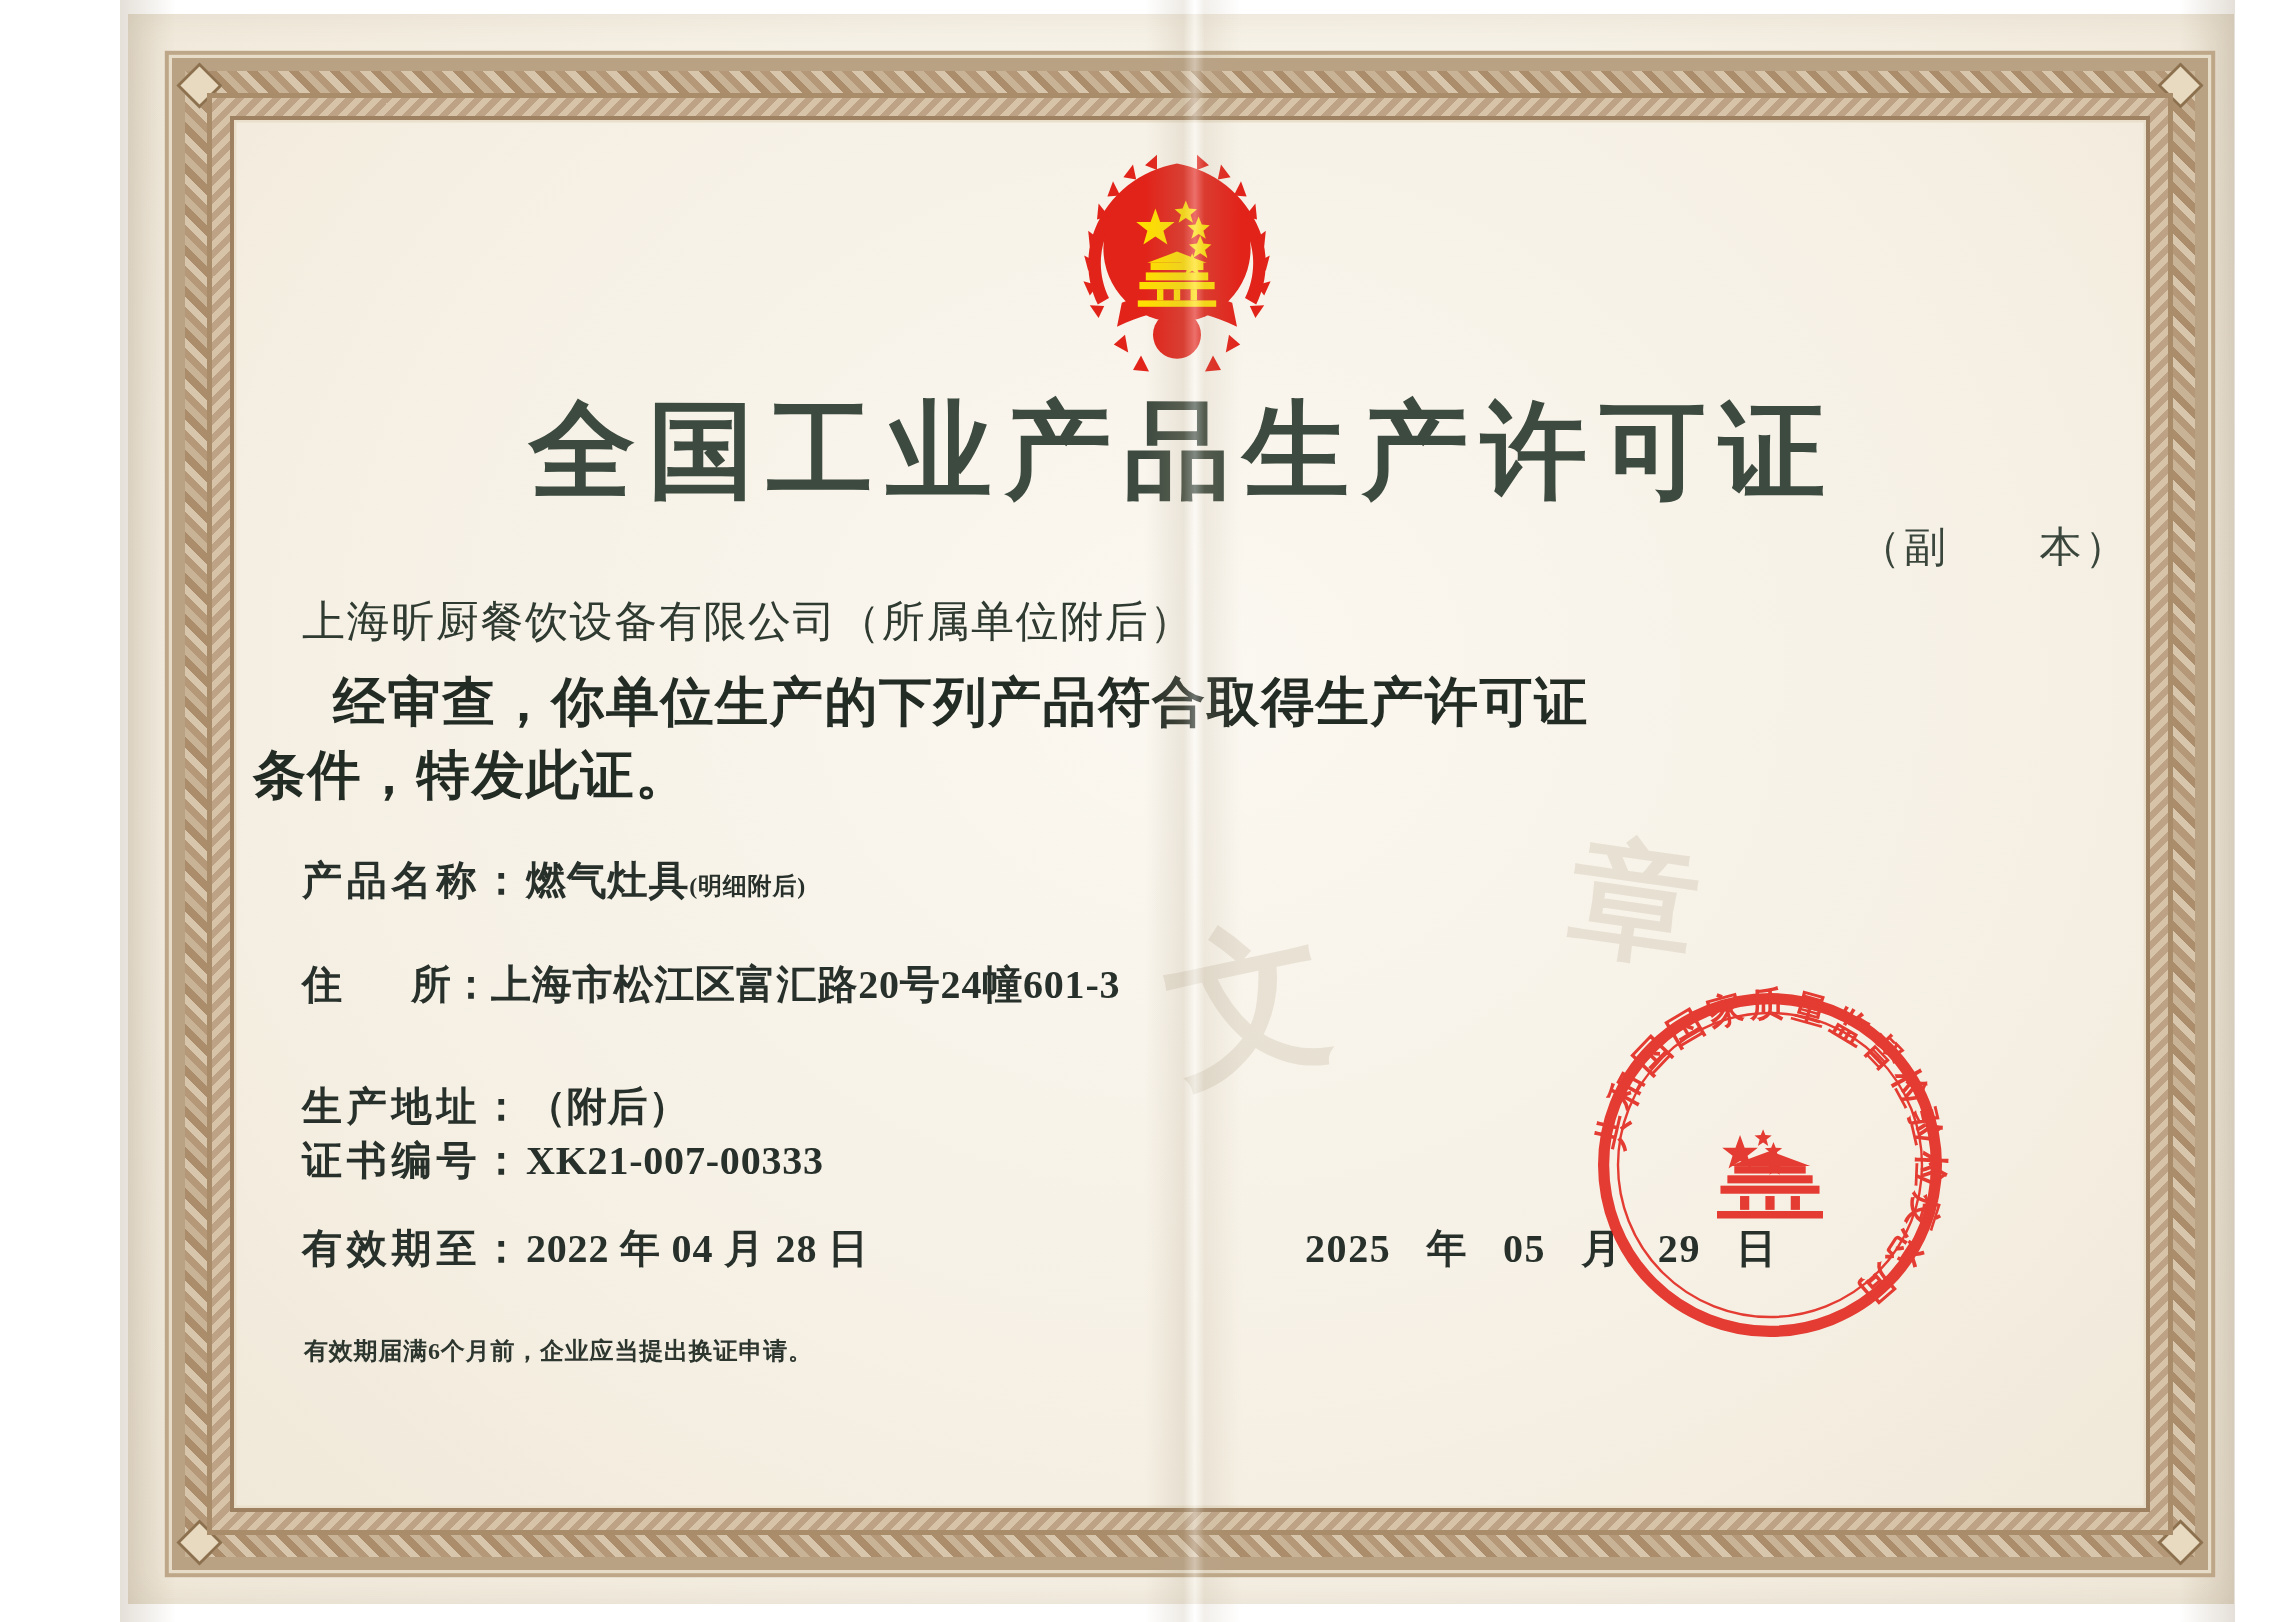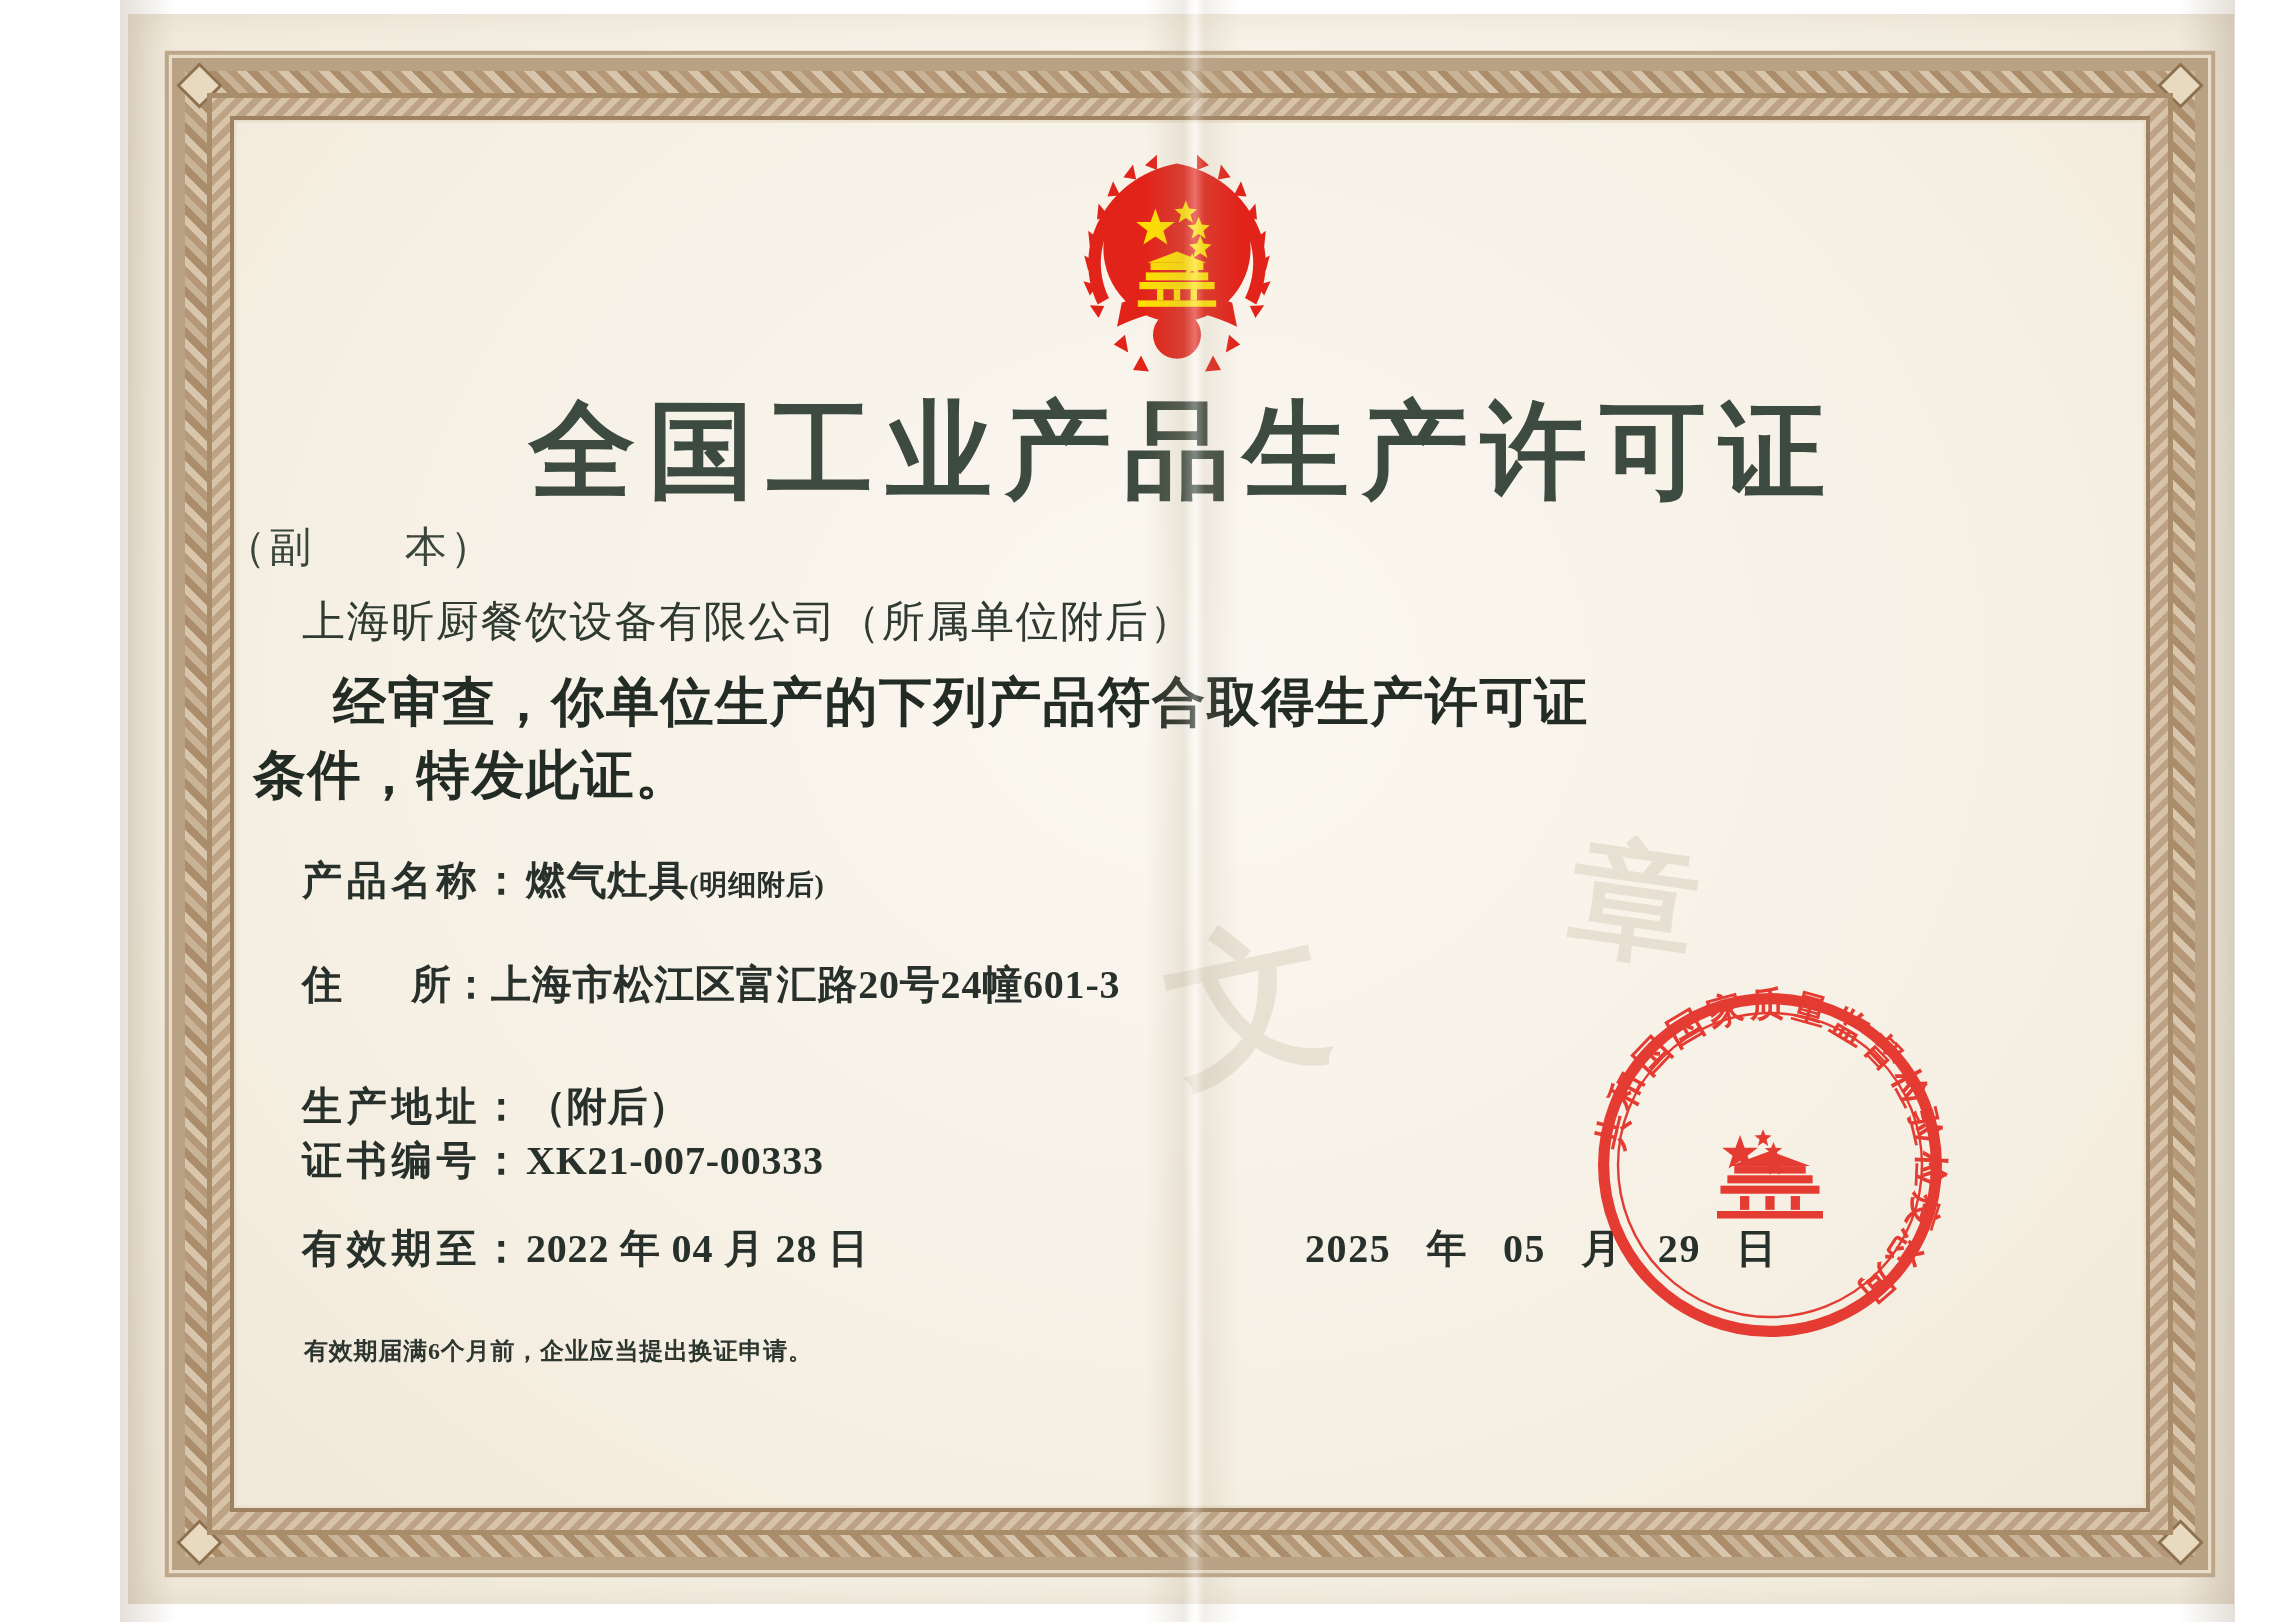--- a/index.html
+++ b/index.html
@@ -131,21 +131,21 @@
     color: #3d4a3f;
     text-indent: 13px;
     line-height: 1.06;
     white-space: nowrap;
   }
   .subtitle {
     position: absolute;
     left: 0;
     top: 407px;
     width: 100%;
-    text-align: left;
+    text-align: right;
     font-size: 42px;
     color: #3a463c;
     letter-spacing: 3.2px;
   }
 
   
   .company {
     position: absolute;
     left: 78px;
     top: 481px;
@@ -181,21 +181,21 @@
   }
   .field .lab {
     font-weight: 700;
     letter-spacing: 4.8px;
   }
   .field .val {
     font-weight: 700;
     letter-spacing: 0.8px;
   }
   .field .small {
-    font-size: 28px;
+    font-size: 24px;
     font-weight: 700;
   }
 
   .f-product { left: 78px; top: 741px; }
   .f-addr    { left: 78px; top: 845px; }
   .f-factory { left: 78px; top: 933px; margin-top: 34px; }
   .f-cert    { left: 78px; top: 1021px; }
   .f-valid   { left: 78px; top: 1109px; }
 
   .f-addr .lab  { letter-spacing: 0; }

